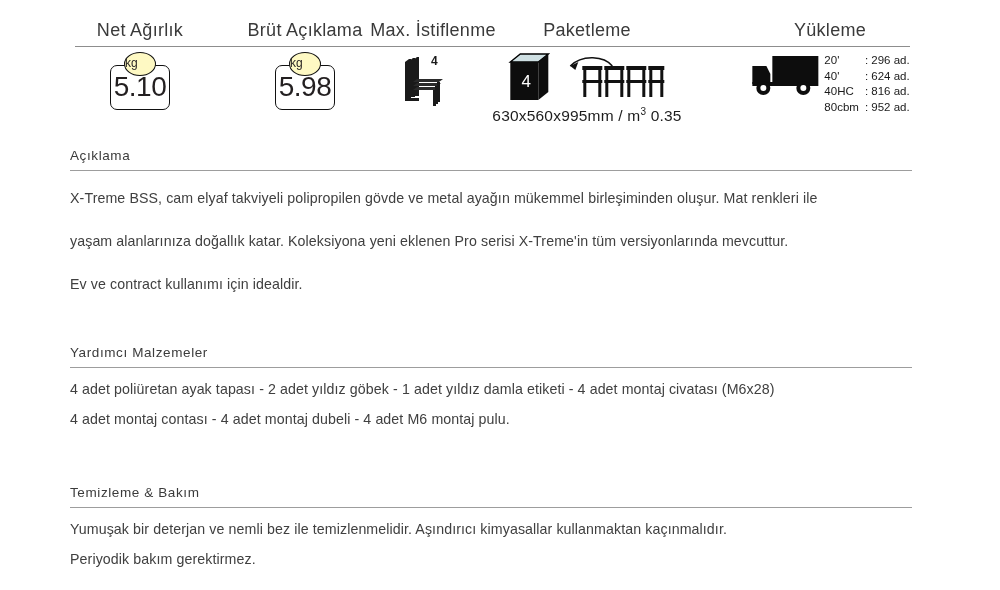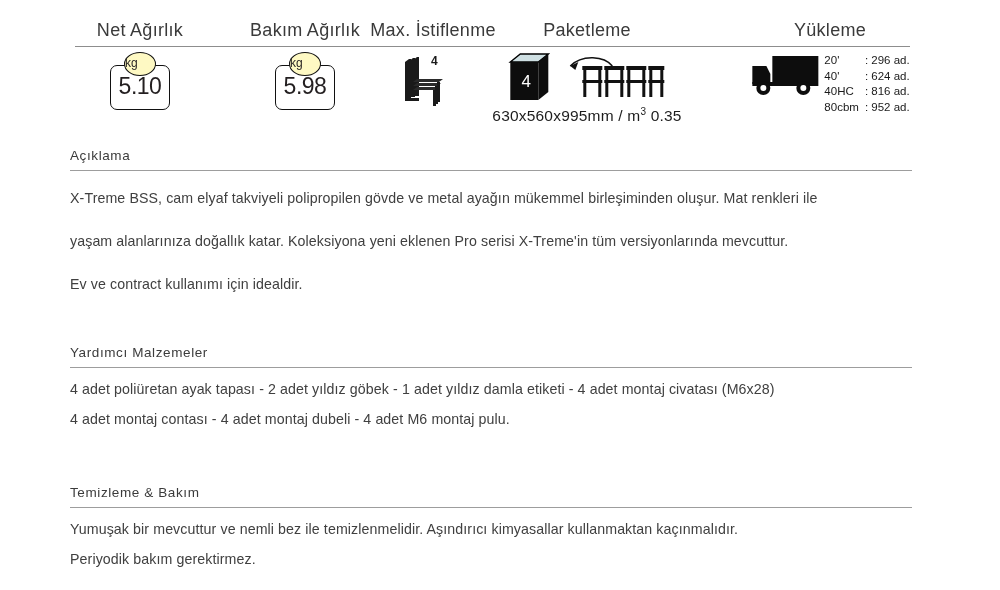--- a/index.html
+++ b/index.html
@@ -88,21 +88,21 @@
   .weight-box {
     position: absolute;
     left: 50%;
     top: 13px;
     transform: translateX(-50%);
     width: 58px;
     height: 43px;
     border: 1.6px solid #111;
     border-radius: 7px;
     background: #fff;
-    font-size: 23px;
+    font-size: 28px;
     line-height: 41px;
     text-align: center;
     letter-spacing: -0.5px;
     z-index: 1;
   }
 
   
   .stack-wrap {
     position: relative;
     width: 56px;
@@ -185,21 +185,21 @@
     letter-spacing: 0.1px;
   }
   .para.tight { line-height: 30px; }
   .para.last-line { text-align: left; }
 </style>
 </head>
 <body>
 
 <div class="spec-header">
   <div class="col-title" style="left:65px;">Net  Ağırlık</div>
-  <div class="col-title" style="left:230px;">Bakım Ağırlık</div>
+  <div class="col-title" style="left:230px;">Brüt Açıklama</div>
   <div class="col-title" style="left:358px;">Max. İstiflenme</div>
   <div class="col-title" style="left:512px;">Paketleme</div>
   <div class="col-title" style="left:755px;">Yükleme</div>
 </div>
 <div class="rule" id="spec-rule"></div>
 
 <div class="spec-body">
 
   <div class="spec-cell" style="left:65px;">
     <div class="weight-badge">
@@ -343,15 +343,15 @@
 <div class="section" style="top:345px;">
   <div class="section-title">Yardımcı Malzemeler</div>
   <div class="section-rule"></div>
   <p class="para tight">4 adet poliüretan ayak tapası - 2 adet yıldız göbek - 1 adet yıldız damla etiketi - 4 adet montaj civatası (M6x28)</p>
   <p class="para tight last-line">4 adet montaj contası - 4 adet montaj dubeli - 4 adet M6 montaj pulu.</p>
 </div>
 
 <div class="section" style="top:485px;">
   <div class="section-title">Temizleme &amp; Bakım</div>
   <div class="section-rule"></div>
-  <p class="para tight">Yumuşak bir mevcuttur ve nemli bez ile temizlenmelidir. Aşındırıcı kimyasallar kullanmaktan kaçınmalıdır.</p>
+  <p class="para tight">Yumuşak bir deterjan ve nemli bez ile temizlenmelidir. Aşındırıcı kimyasallar kullanmaktan kaçınmalıdır.</p>
   <p class="para tight last-line">Periyodik bakım gerektirmez.</p>
 </div>
 
 </body></html>

